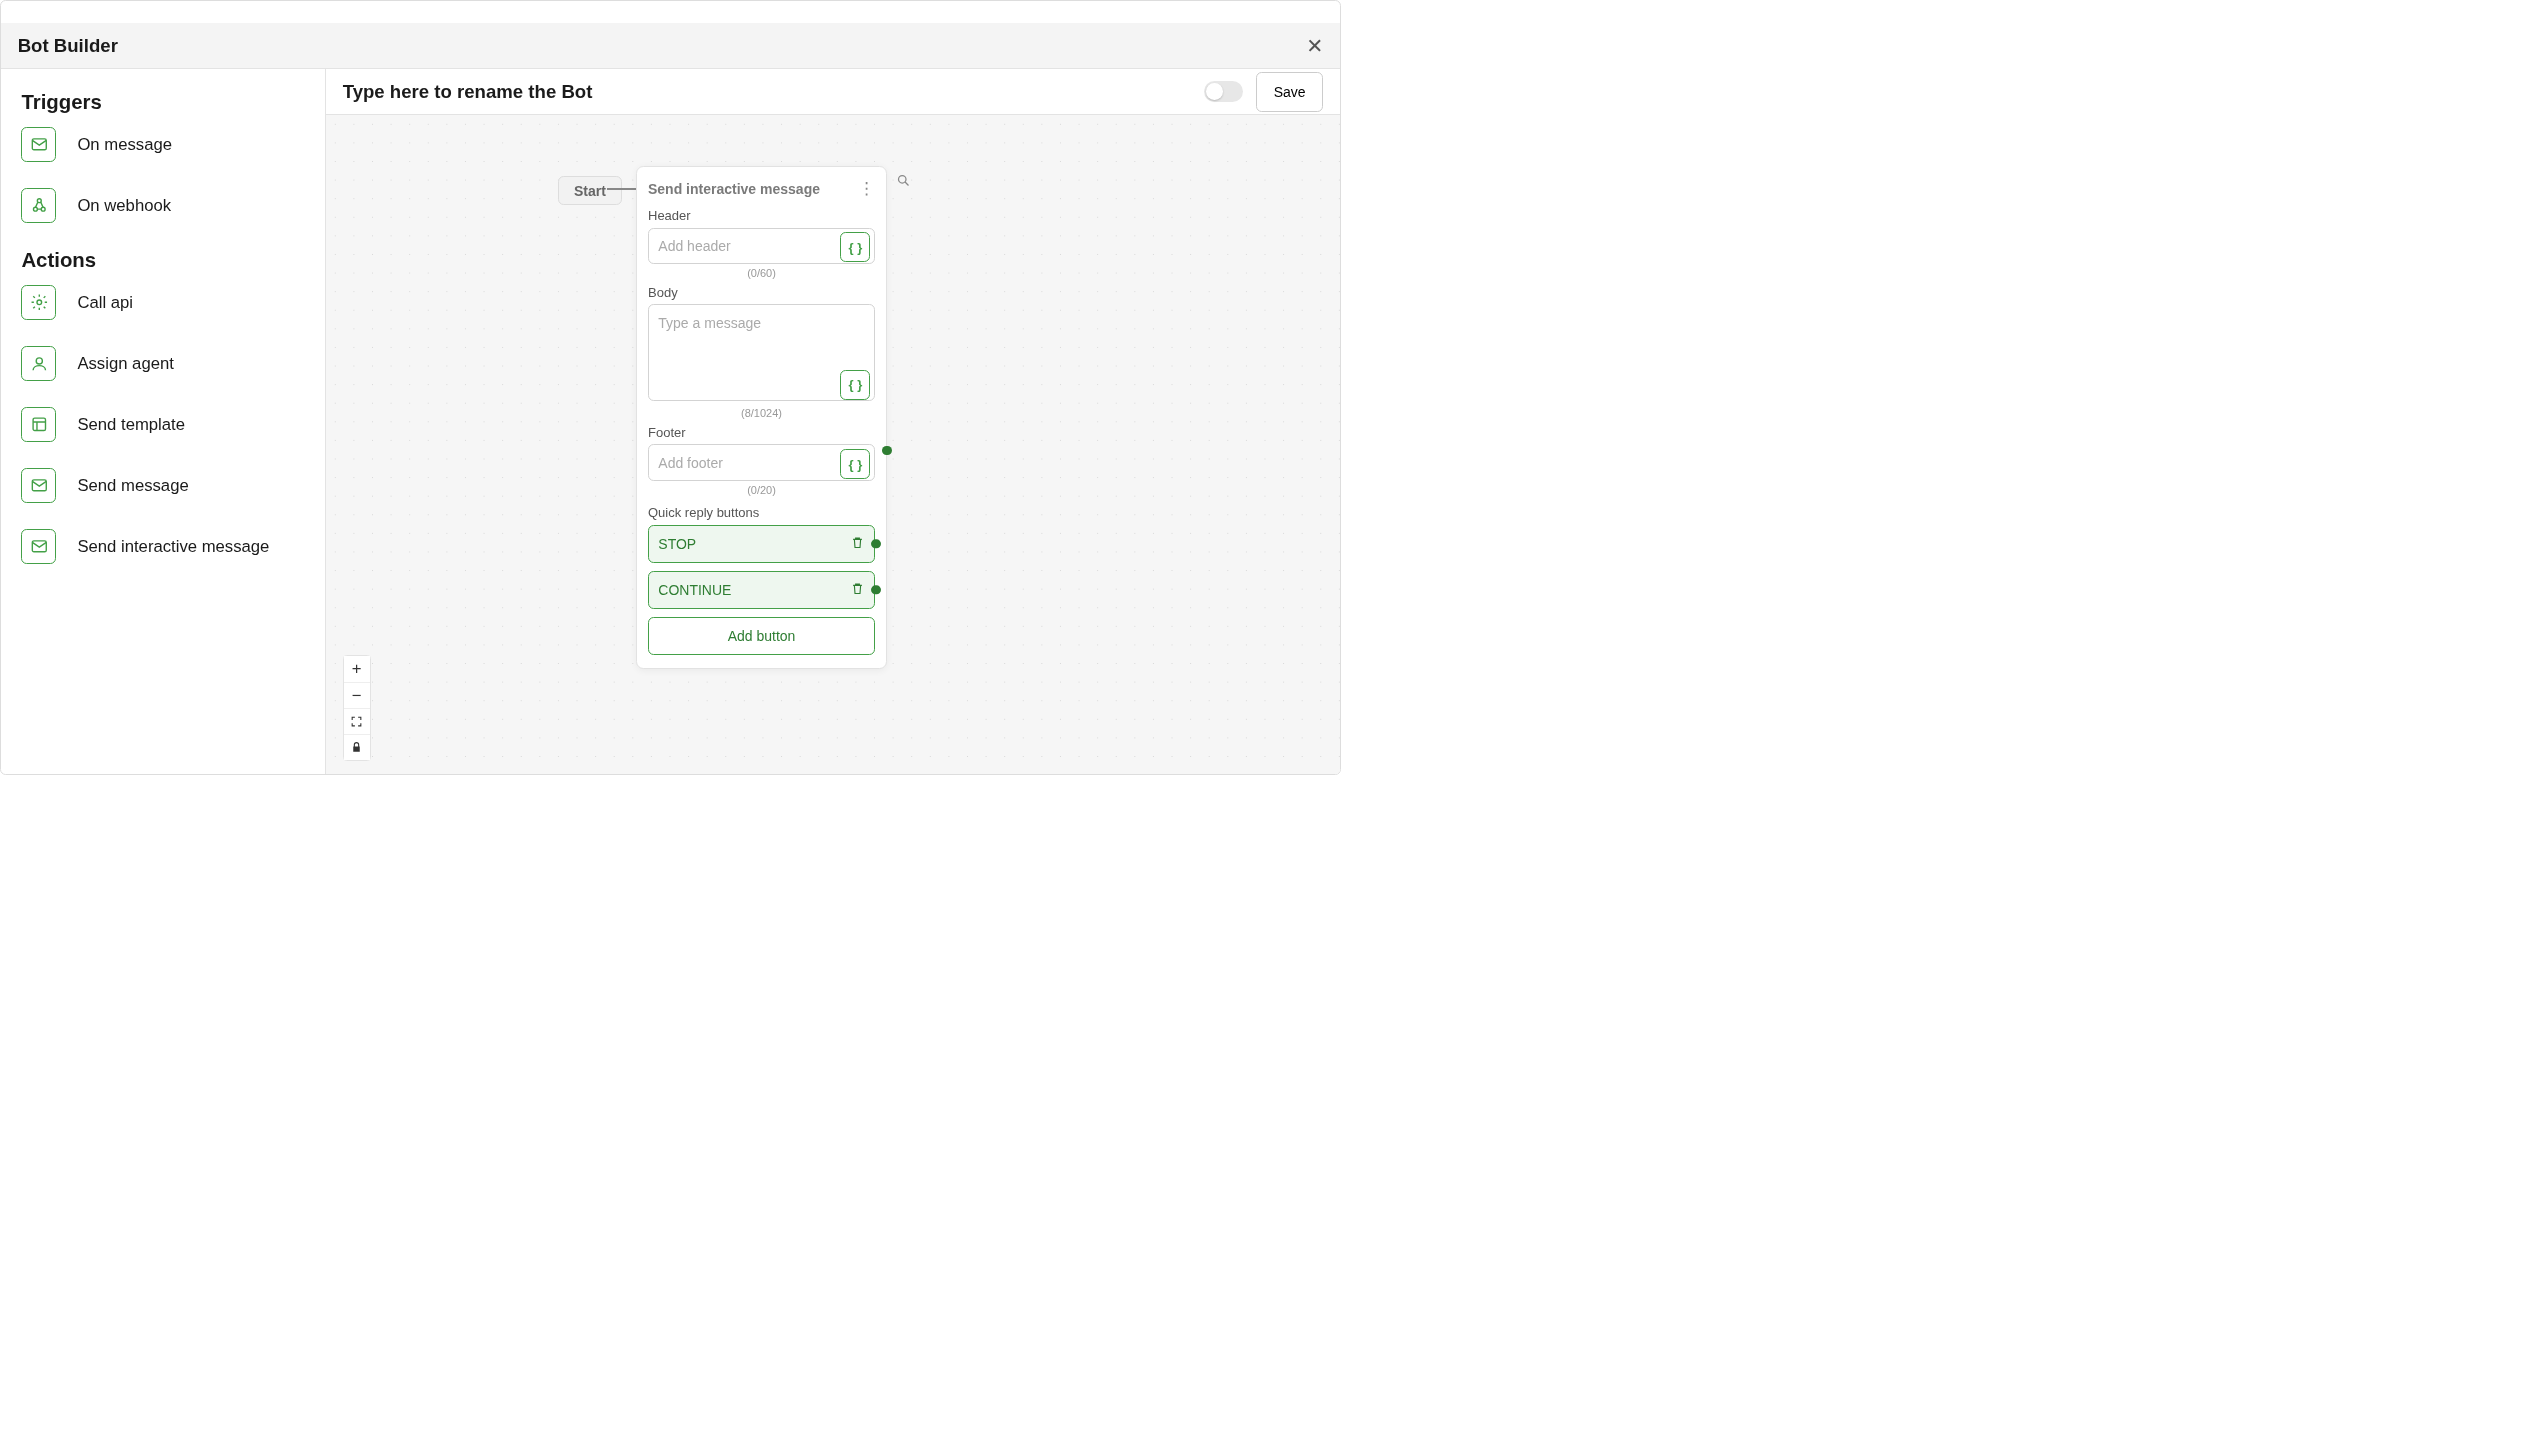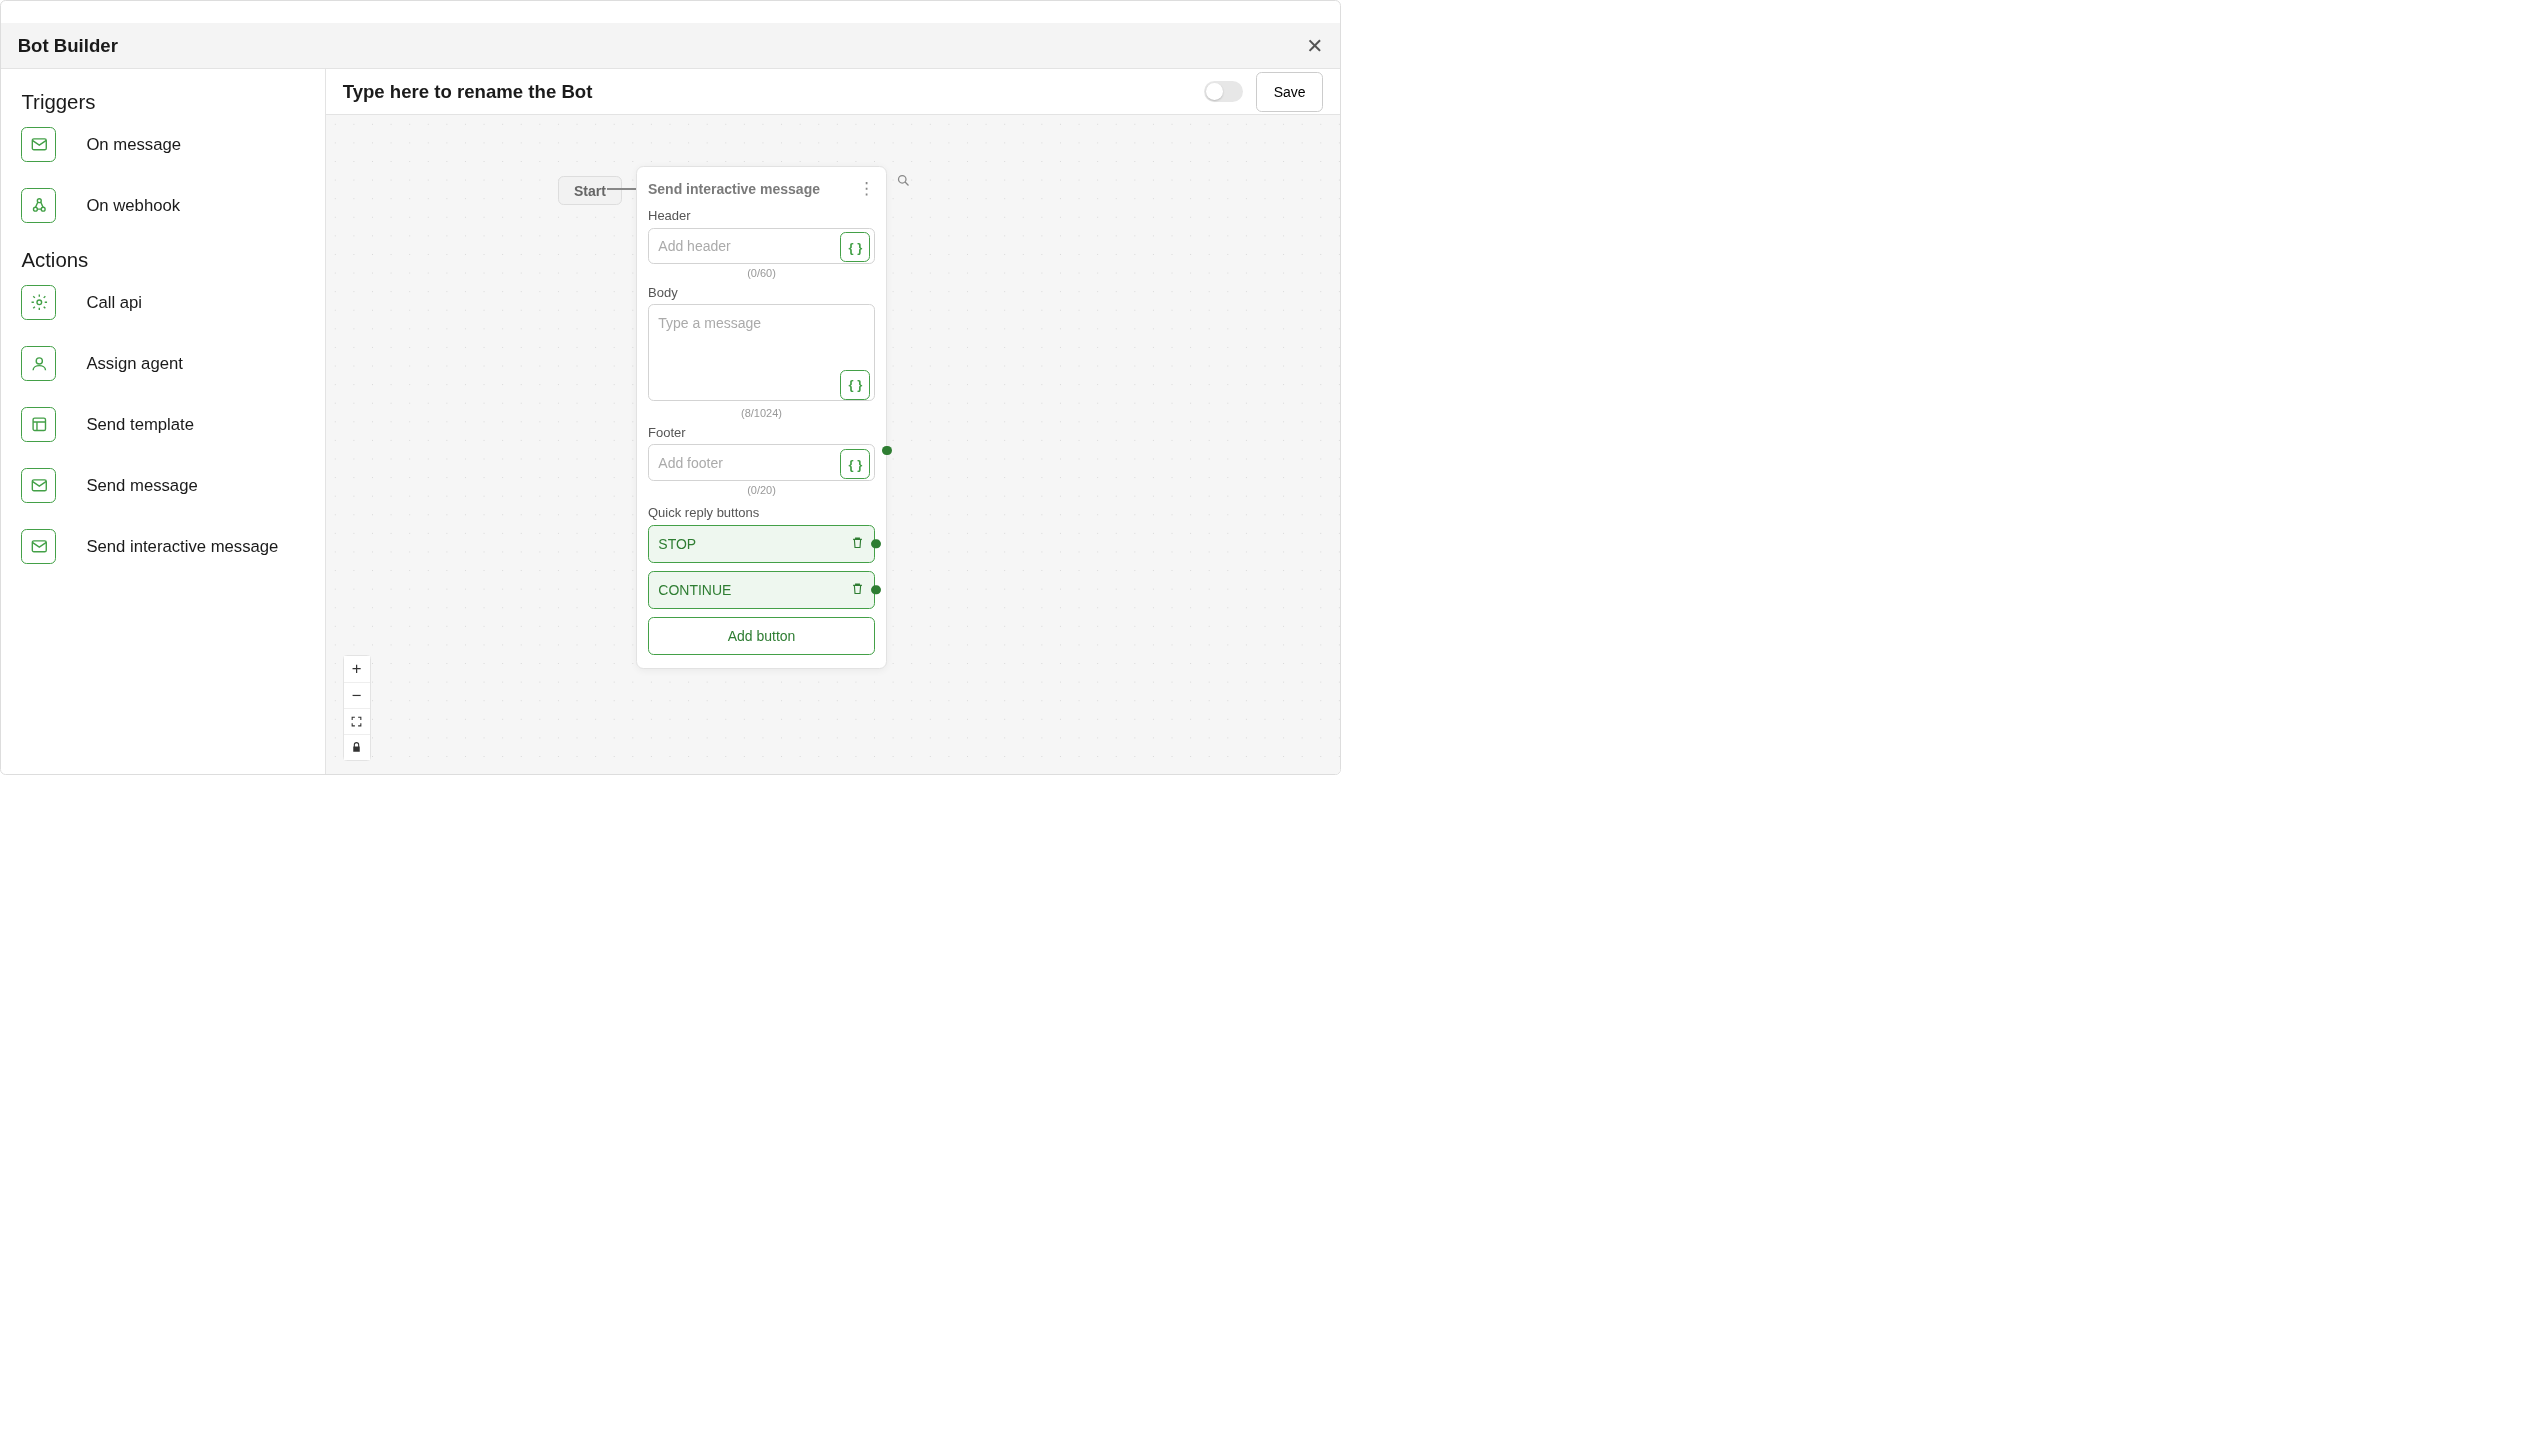--- a/index.html
+++ b/index.html
@@ -7,22 +7,22 @@
 
 .window { width: 100%; height: 100%; display: flex; flex-direction: column; border: 0.9px solid #ddd; border-radius: 5.6px; overflow: hidden; }
 
 .titlebar { height: 46px; background: #f4f4f4; border-bottom: 0.9px solid #e3e3e3; display: flex; align-items: center; padding: 0 16.7px; margin-top: 22px; }
 .titlebar .title { font-size: 18.6px; font-weight: 700; }
 .titlebar .close { margin-left: auto; cursor: pointer; font-size: 20.4px; color: #555; background: none; border: none; }
 
 .body { display: flex; flex: 1; min-height: 0; }
 
 .sidebar { width: 325px; border-right: 0.9px solid #e3e3e3; padding: 16.7px 20.4px; overflow-y: auto; }
-.section-heading { font-size: 20.4px; font-weight: 400; margin-bottom: 13px; margin-top: 5.6px; }
-.side-item { display: flex; align-items: center; gap: 30px; margin-bottom: 26px; cursor: grab; }
+.section-heading { font-size: 20.4px; font-weight: 700; margin-bottom: 13px; margin-top: 5.6px; }
+.side-item { display: flex; align-items: center; gap: 21px; margin-bottom: 26px; cursor: grab; }
 .side-icon { width: 35px; height: 35px; border: 1.4px solid #43a047; border-radius: 5.6px; display: flex; align-items: center; justify-content: center; color: #43a047; }
 .side-label { font-size: 16.7px; color: #1a1a1a; }
 
 .canvas-area { flex: 1; display: flex; flex-direction: column; min-width: 0; }
 
 .topbar { height: 46px; border-bottom: 0.9px solid #e3e3e3; display: flex; align-items: center; padding: 0 16.7px; gap: 13px; }
 .bot-name { font-size: 18.6px; font-weight: 700; color: #1b1b1b; }
 .topbar .spacer { flex: 1; }
 .toggle { width: 39px; height: 20.4px; background: #e7e7e7; border-radius: 18.6px; position: relative; cursor: pointer; }
 .toggle::after { content: ''; position: absolute; width: 16.7px; height: 16.7px; background: #fff; border-radius: 50%; top: 1.9px; left: 1.9px; box-shadow: 0 0.9px 1.9px rgba(0,0,0,0.2); }

